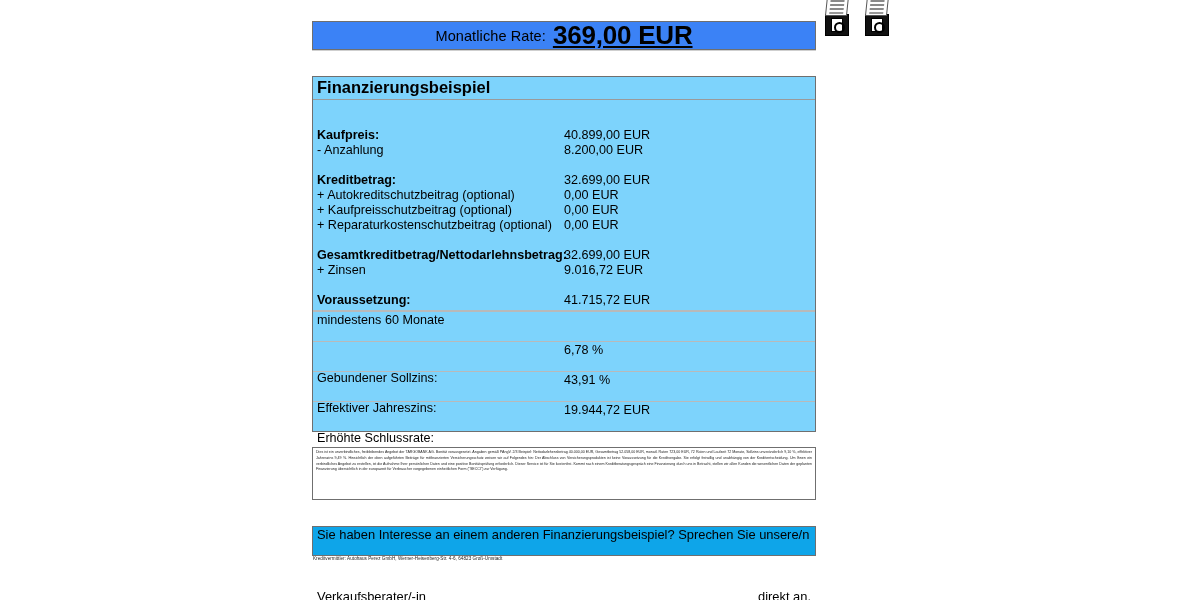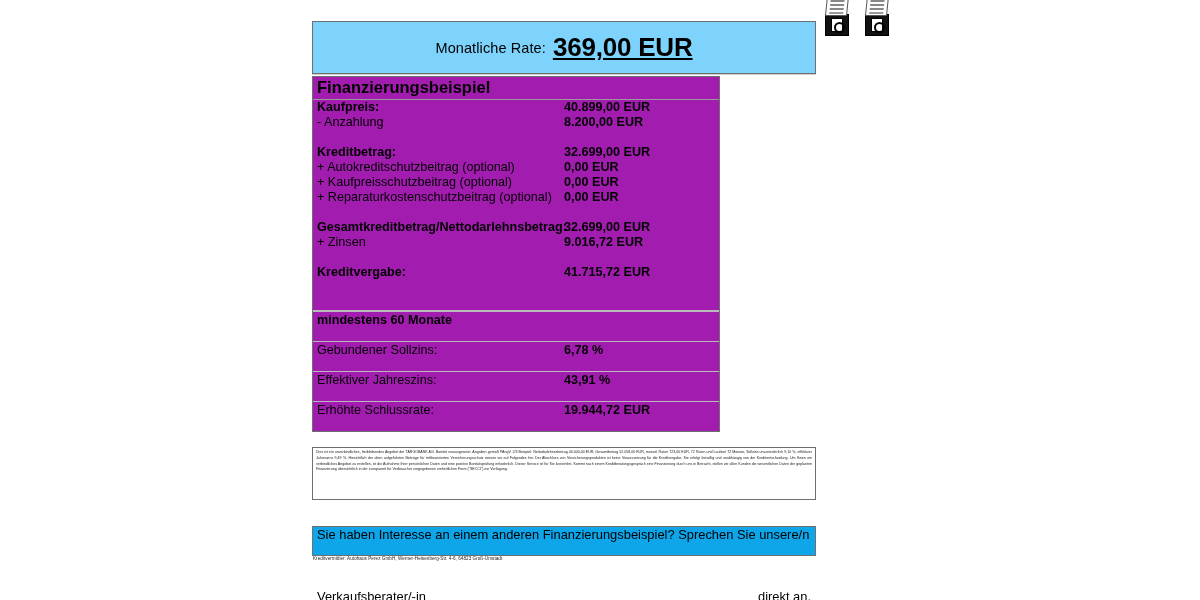--- a/index.html
+++ b/index.html
@@ -43,50 +43,50 @@
     position: relative;
   }
   .device .body .screen::after {
     content: ""; position: absolute; left: 2px; top: 3px;
     width: 7px; height: 7px; border: 2px solid #000; border-radius: 50%;
   }
 
   
   .rate-box {
     position: absolute; left: 312px; top: 21px;
-    width: 504px; height: 53px;
+    width: 504px; height: 29px;
+    border: 1px solid #6f6f6f;
+    background: #3b82f6;
+    display: flex; align-items: center; justify-content: center;
+    box-shadow: 0 1px 0 #cfcfcf;
+  }
+  .rate-label { font-size: 14.5px; letter-spacing: .1px; }
+  .rate-value { font-size: 26px; font-weight: bold; margin-left: 7px; letter-spacing: -.2px; text-decoration: underline; }
+
+  
+  .fin-box {
+    position: absolute; left: 312px; top: 76px;
+    width: 504px;
     border: 1px solid #6f6f6f;
     background: #7dd3fc;
-    display: flex; align-items: center; justify-content: center;
-    box-shadow: 0 1px 0 #cfcfcf;
-  }
-  .rate-label { font-size: 14.5px; letter-spacing: .1px; }
-  .rate-value { font-size: 26px; font-weight: bold; margin-left: 7px; letter-spacing: -.2px; text-decoration: underline; }
-
-  
-  .fin-box {
-    position: absolute; left: 312px; top: 76px;
-    width: 408px;
-    border: 1px solid #6f6f6f;
-    background: #a21caf;
   }
   .fin-title {
     font-size: 16.5px; font-weight: bold;
     padding: 1px 4px 2px 4px;
     border-bottom: 1px solid #9a9a9a;
   }
   .fin-rows { padding: 0; }
   .frow {
     display: flex; align-items: baseline;
     height: 15px; padding: 0 4px;
     font-size: 12.6px;
   }
   .frow.tall { height: 29px; align-items: flex-start; padding-top: 1px; }
-  .frow .k { width: 247px; white-space: nowrap; }
-  .frow .v { flex: 1; white-space: nowrap; font-weight: bold; }
+  .frow .k { width: 247px; white-space: nowrap; margin-top: 28px; }
+  .frow .v { flex: 1; white-space: nowrap; }
   .frow.b .k { font-weight: bold; }
   .spacer { height: 15px; }
   .spacer.big { height: 30px; }
   .rule { border-top: 1px solid #b9b9b9; }
 
   
   .fineprint {
     position: absolute; left: 312px; top: 447px;
     width: 504px; height: 53px;
     border: 1px solid #6f6f6f;
@@ -174,21 +174,21 @@
         <div class="frow b">
           <div class="k">Gesamtkreditbetrag/Nettodarlehnsbetrag:</div>
           <div class="v">32.699,00 EUR</div>
         </div>
         <div class="frow">
           <div class="k">+ Zinsen</div>
           <div class="v">9.016,72 EUR</div>
         </div>
         <div class="spacer"></div>
         <div class="frow b">
-          <div class="k">Kreditvergabe:</div>
+          <div class="k">Voraussetzung:</div>
           <div class="v">41.715,72 EUR</div>
         </div>
         <div class="spacer big"></div>
         <div class="rule"></div>
         <div class="rule"></div>
         <div class="frow tall">
           <div class="v">mindestens 60 Monate</div>
         </div>
         <div class="rule"></div>
         <div class="frow tall">

